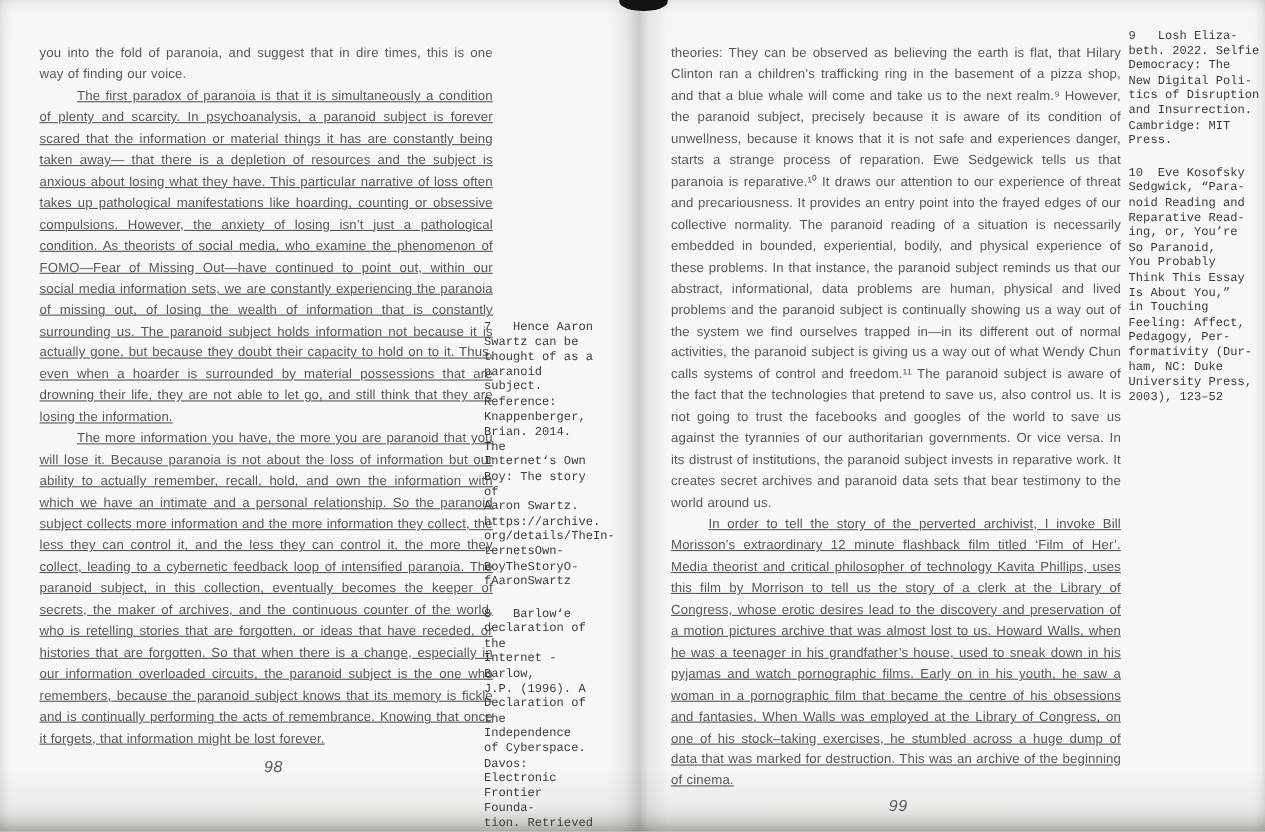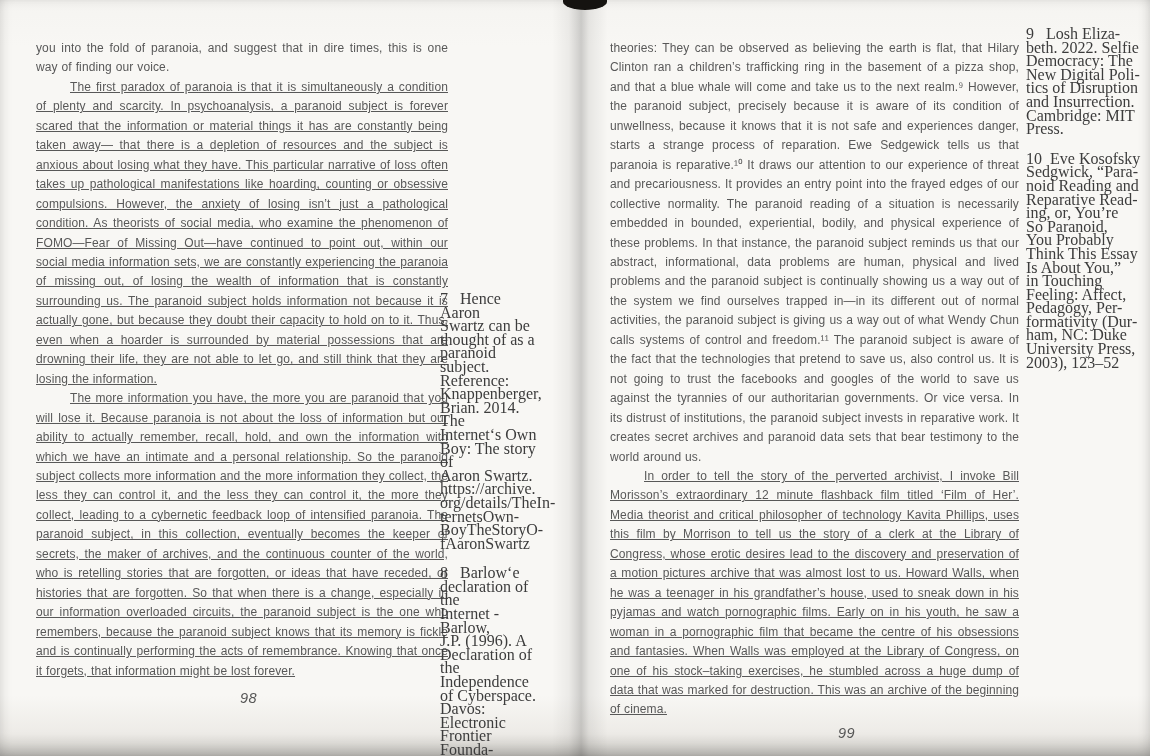--- a/index.html
+++ b/index.html
@@ -30,30 +30,30 @@
     margin:0;text-align:justify;
     font-size:12px;line-height:19.45px;
     color:#585858;letter-spacing:0.12px;word-spacing:0.4px;
   }
   p.indent{text-indent:34px;text-decoration:underline;}
   .notes{position:absolute;}
   .left-notes{left:440px;top:292px;width:102px;}
   .right-notes{left:1026px;top:27px;width:122px;}
   p.note{
     margin:0 0 16px 0;
-    font-family:Liberation Serif, serif;
-    font-size:16px;line-height:13.6px;color:#3c3c3c;
+    font-family:Liberation Mono, monospace;
+    font-size:11px;line-height:13.6px;color:#3c3c3c;
     white-space:pre-wrap;
   }
   .pagenum{
     position:absolute;font-style:italic;
     font-size:14.5px;color:#565656;letter-spacing:0.5px;
   }
   .pagenum-left{left:240px;top:678px;margin-top:12px;}
-  .pagenum-right{left:838px;top:725px;text-align:right;}
+  .pagenum-right{left:808px;top:725px;text-align:right;}
 </style>
 </head>
 <body>
 
 <div class="scan">
 
   <div>
     <div class="body-text left-body">
       <p class="para">you into the fold of paranoia, and suggest that in dire times, this is one way of finding our voice.</p>
       <p class="para indent">The first paradox of paranoia is that it is simultaneously a condition of plenty and scarcity. In psychoanalysis, a paranoid subject is forever scared that the information or material things it has are constantly being taken away— that there is a depletion of resources and the subject is anxious about losing what they have. This particular narrative of loss often takes up pathological manifestations like hoarding, counting or obsessive compulsions. However, the anxiety of losing isn’t just a pathological condition. As theorists of social media, who examine the phenomenon of FOMO—Fear of Missing Out—have continued to point out, within our social media information sets, we are constantly experiencing the paranoia of missing out, of losing the wealth of information that is constantly surrounding us. The paranoid subject holds information not because it is actually gone, but because they doubt their capacity to hold on to it. Thus, even when a hoarder is surrounded by material possessions that are drowning their life, they are not able to let go, and still think that they are losing the information.</p>

